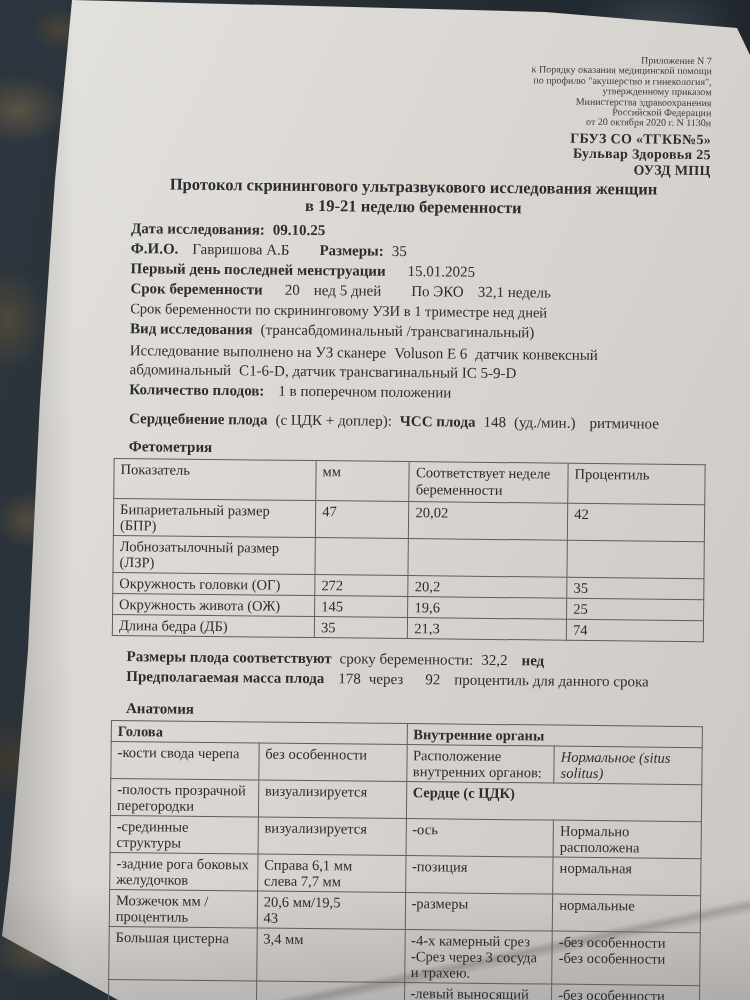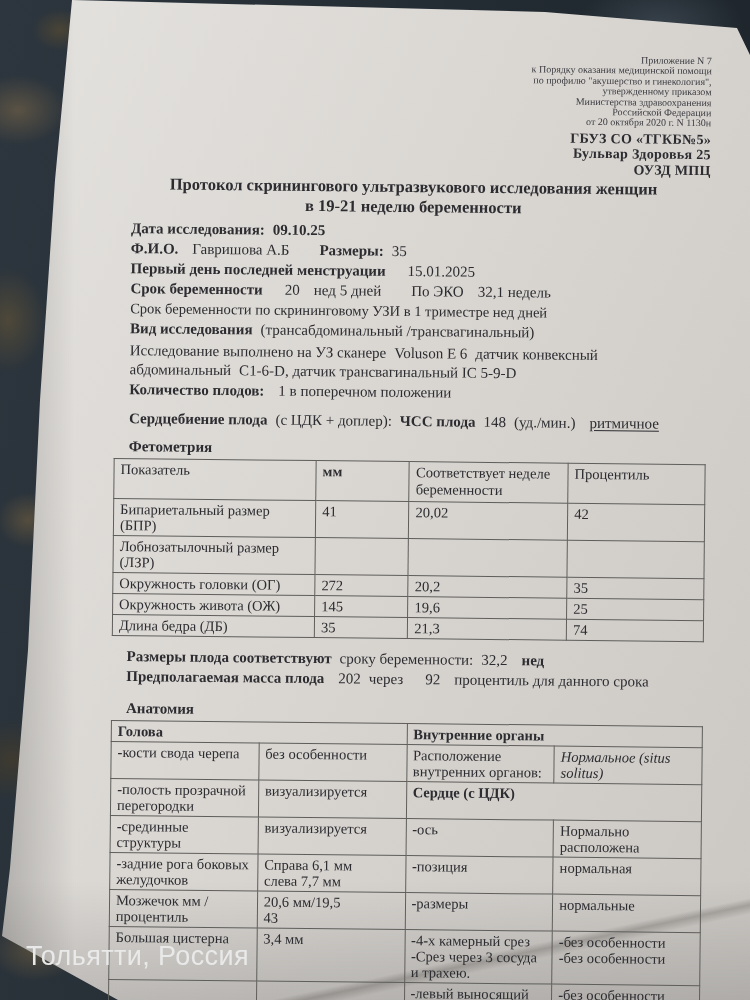--- a/index.html
+++ b/index.html
@@ -34,30 +34,30 @@
   .content{
     position:absolute;left:118px;top:46px;width:594px;
     transform:rotate(0.6deg);transform-origin:0 0;
     color:#2d2c30;font-size:15px;line-height:19px;
   }
   .appendix{margin-top:4px;text-align:right;font-size:10px;line-height:10.4px;color:#3c3b40;}
   .clinic{margin-top:3px;text-align:right;font-weight:bold;font-size:14px;line-height:15.5px;letter-spacing:0.3px;}
   .title{margin-top:2px;text-align:center;font-weight:bold;font-size:16.5px;line-height:20px;}
   .fl{margin-left:15px;margin-top:1px;white-space:nowrap;}
   .fl .b{font-weight:bold;}
-  .fl .u{text-decoration:underline;text-underline-offset:2px;}
+  .fl .u{text-underline-offset:2px;}
   .g8{margin-right:8px;} .g14{margin-right:14px;} .g22{margin-right:22px;} .g30{margin-right:30px;}
   .small{font-size:14.5px;}
   .wrapline{margin-left:15px;margin-top:1px;}
   .sec-h{margin-left:15px;font-weight:bold;margin-top:9px;}
   table{border-collapse:collapse;width:592px;table-layout:fixed;}
   td{border:1px solid #5f5e5b;font-size:14.5px;line-height:16px;padding:2px 6px;vertical-align:top;white-space:pre-line;}
   .fet{margin-top:2px;}
   .fet td.h{line-height:16.5px;padding-bottom:4px;}
-  .fet .c1{width:35%;} .fet .c2{width:15%;font-weight:bold;} .fet .c3{width:27%;} .fet .c4{width:23%;}
+  .fet .c1{width:35%;} .fet .c2{width:15%;} .fet .c3{width:27%;} .fet .c4{width:23%;}
   .ana{margin-top:2px;}
   .ana .c1{width:29%;} .ana .c2{width:22%;} .ana .c3{width:30%;} .ana .c4{width:19%;}
   .ana td.head{font-weight:bold;}
   td.bold{font-weight:bold;}
   td.ital{font-style:italic;}
   .gap10{height:9px;}
   .watermark{
     position:absolute;left:26px;top:941px;
     font-family:"Liberation Sans","DejaVu Sans",sans-serif;
     font-size:27px;color:#e9e9e9;letter-spacing:0.4px;
@@ -135,21 +135,21 @@
     <table class="fet">
       <tbody>
           <tr>
         <td class="h c1">Показатель</td>
         <td class="h c2">мм</td>
         <td class="h c3">Соответствует неделе беременности</td>
         <td class="h c4">Процентиль</td>
       </tr>
       <tr>
         <td>Бипариетальный размер (БПР)</td>
-        <td>41</td>
+        <td>47</td>
         <td>20,02</td>
         <td>42</td>
       </tr>
       <tr>
         <td>Лобнозатылочный размер (ЛЗР)</td>
         <td></td>
         <td></td>
         <td></td>
       </tr>
       <tr>
@@ -171,21 +171,21 @@
         <td>74</td>
       </tr>
     </tbody>
       </table>
 
     <div class="fl" style="margin-top:11px;">
       <span class="b g8">Размеры плода соответствуют</span><span class="g8">сроку беременности:</span><span class="g14">32,2</span><span class="b">нед</span>
     </div>
 
     <div class="fl">
-      <span class="b g14">Предполагаемая масса плода</span><span class="g8">202</span><span class="g22">через</span><span class="g14">92</span><span>процентиль для данного срока</span>
+      <span class="b g14">Предполагаемая масса плода</span><span class="g8">178</span><span class="g22">через</span><span class="g14">92</span><span>процентиль для данного срока</span>
     </div>
 
     <div class="sec-h" style="margin-top:13px;">Анатомия</div>
 
     <table class="ana">
       <tbody>
           <tr>
         <td class="head" colspan="2">Голова</td>
         <td class="head" colspan="2">Внутренние органы</td>
       </tr>
@@ -237,14 +237,13 @@
 -правый выносящий
 тракт.</td>
         <td class="c4">-без особенности
 -без особенности</td>
       </tr>
     </tbody>
       </table>
 
   </div>
 
-  <div class="watermark">Тольятти, Россия</div>
 </div>
 
 </body></html>

